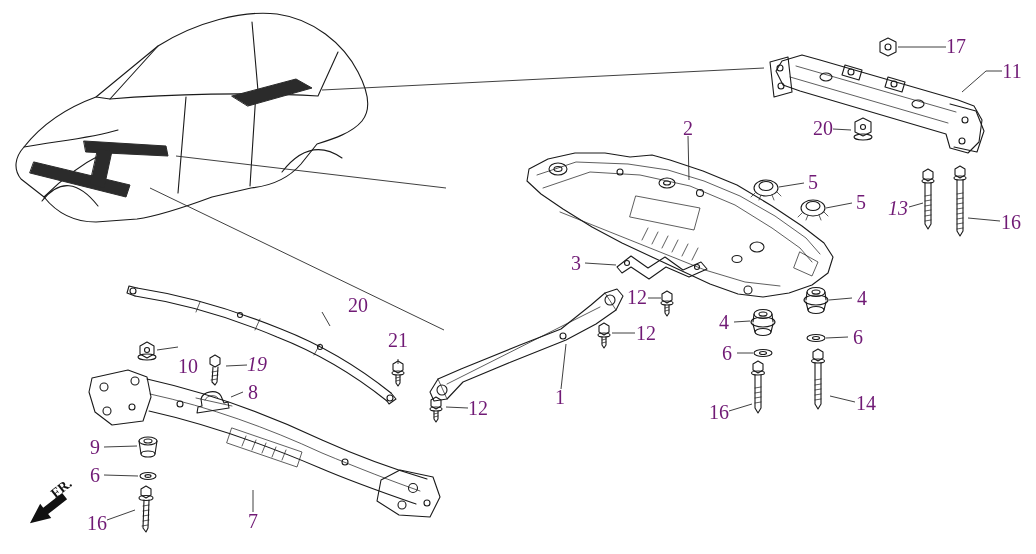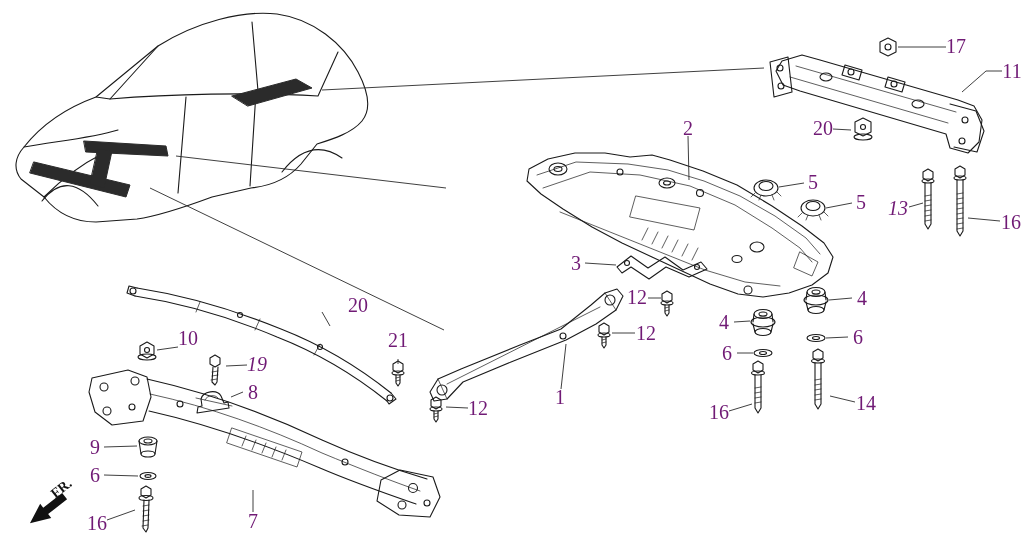--- a/index.html
+++ b/index.html
@@ -313,21 +313,21 @@
       <div class="callout" style="left: 862px; top: 298px;">4</div>
       <div class="callout" style="left: 724px; top: 322px;">4</div>
       <div class="callout" style="left: 813px; top: 182px;">5</div>
       <div class="callout" style="left: 861px; top: 202px;">5</div>
       <div class="callout" style="left: 858px; top: 337px;">6</div>
       <div class="callout" style="left: 727px; top: 353px;">6</div>
       <div class="callout" style="left: 95px; top: 475px;">6</div>
       <div class="callout" style="left: 253px; top: 521px;">7</div>
       <div class="callout" style="left: 253px; top: 392px;">8</div>
       <div class="callout" style="left: 95px; top: 447px;">9</div>
-      <div class="callout" style="left: 188px; top: 338px;">10</div>
+      <div class="callout" style="left: 188px; top: 366px;">10</div>
       <div class="callout" style="left: 1012px; top: 71px;">11</div>
       <div class="callout" style="left: 637px; top: 297px;">12</div>
       <div class="callout" style="left: 646px; top: 333px;">12</div>
       <div class="callout" style="left: 478px; top: 408px;">12</div>
       <div class="callout" style="left: 898px; top: 208px; font-style: italic;">13</div>
       <div class="callout" style="left: 866px; top: 403px;">14</div>
       <div class="callout" style="left: 1011px; top: 222px;">16</div>
       <div class="callout" style="left: 719px; top: 412px;">16</div>
       <div class="callout" style="left: 97px; top: 523px;">16</div>
       <div class="callout" style="left: 956px; top: 46px;">17</div>

